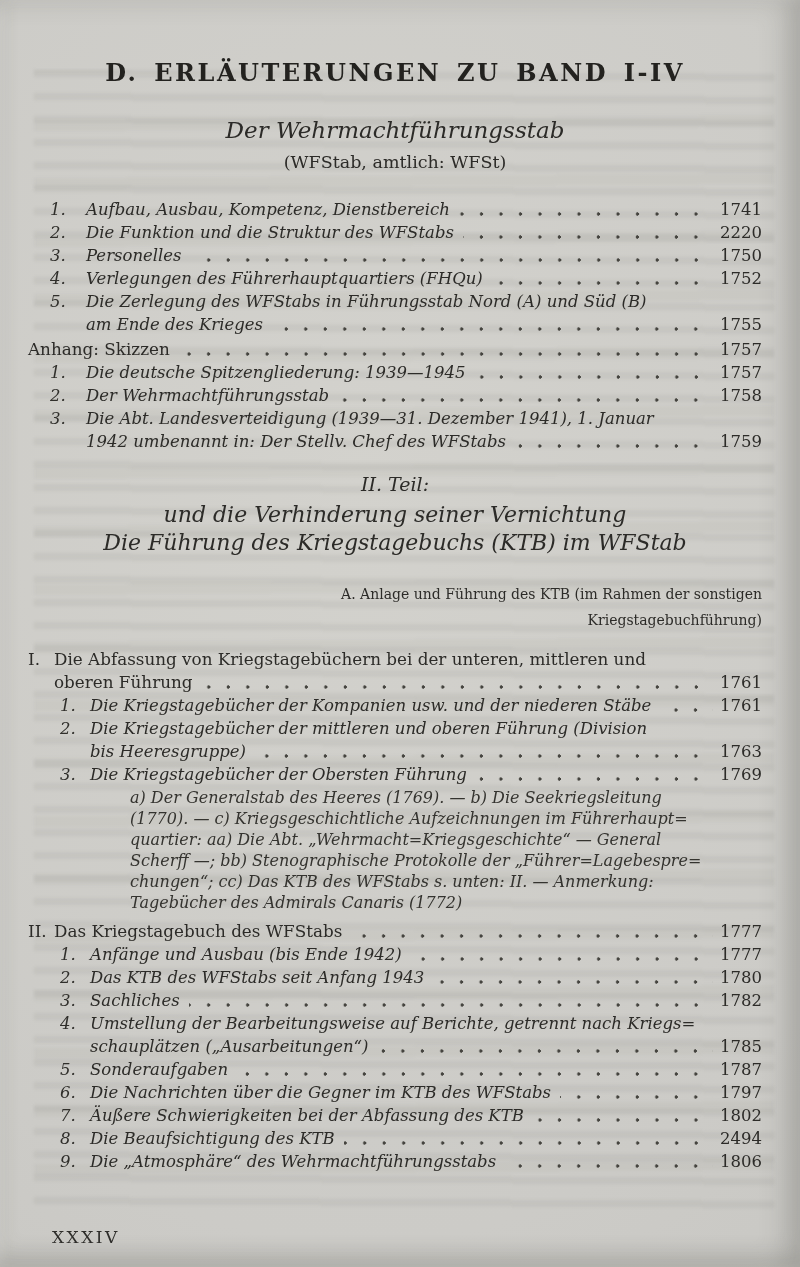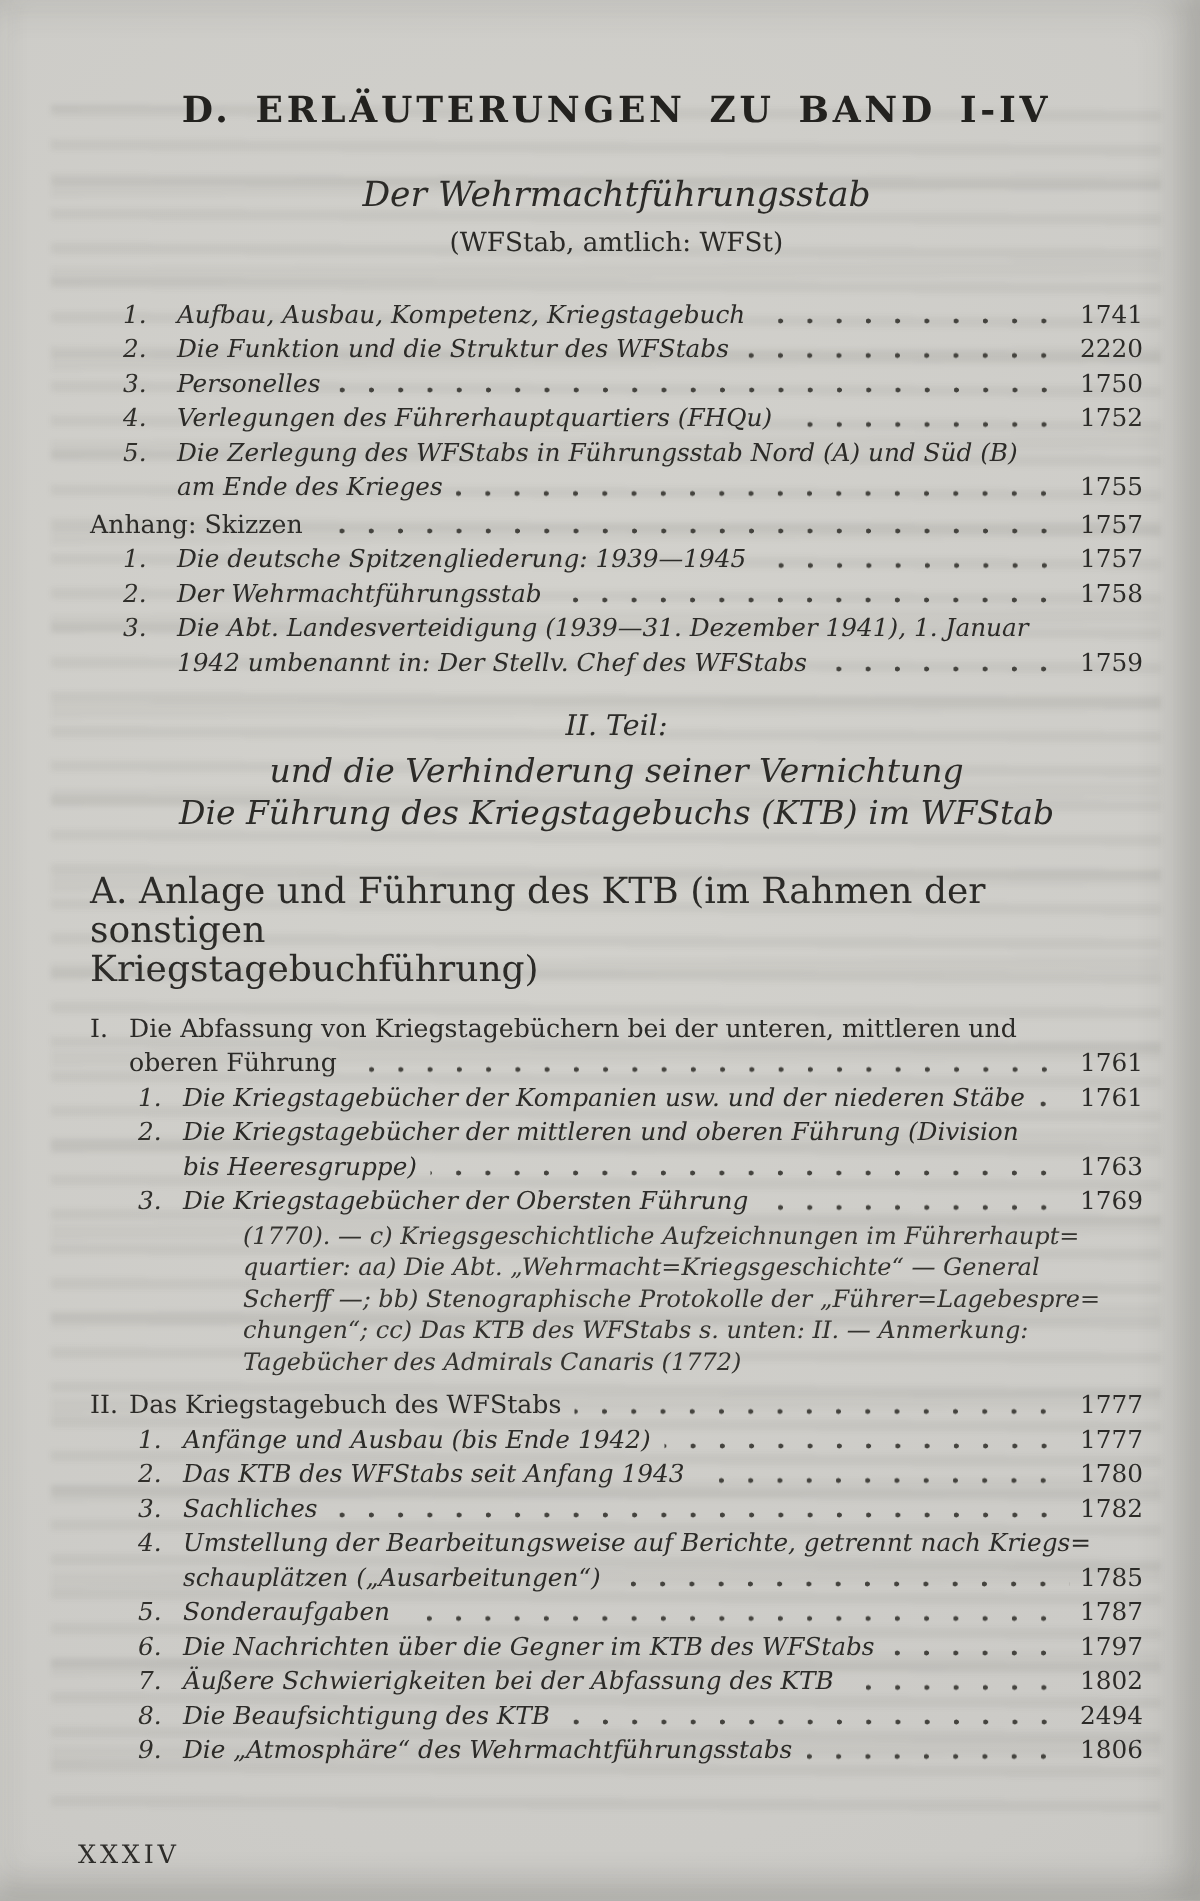--- a/index.html
+++ b/index.html
@@ -6,21 +6,21 @@
   body {
     width:800px; height:1267px;
     background:#b9b8b4;
     font-family:"DejaVu Serif", serif;
     overflow:hidden;
   }
   .page {
     position:relative;
     width:800px; height:1267px;
     box-sizing:border-box;
-    padding:58px 38px 0 60px;
+    padding:58px 38px 0 28px;
     background: radial-gradient(ellipse 150% 120% at 45% 38%, #d3d2cd 0%, #cccbc7 50%, #c3c2be 92%, #bcbbb7 100%);
     box-shadow: inset -16px 0 26px rgba(70,70,64,0.20), inset 0 -14px 20px rgba(70,70,64,0.14), inset 3px 0 10px rgba(255,255,252,0.25);
     color:#2c2b28;
     overflow:hidden;
   }
   
   .bleed {
     position:absolute; left:34px; right:26px; top:70px; bottom:50px;
     background:
       repeating-linear-gradient(0.3deg, transparent 0 13px, rgba(108,108,100,0.085) 13px 20px, transparent 20px 23px),
@@ -59,21 +59,21 @@
     background-repeat:repeat-x;
     background-position:right bottom;
   }
   .pg { flex:0 0 auto; min-width:38px; text-align:right; font-size:16.5px; font-style:normal; color:#2c2b28; }
   .note { margin:1px 0 3px 102px; }
   .note div { font-style:italic; font-size:16px; line-height:21px; white-space:nowrap; color:#34332f; }
   .anhang-row { margin-top:2px; }
   .part2-heading { margin-top:20px; text-align:center; }
   .p2-teil { font-style:italic; font-size:19px; margin-bottom:6px; }
   .p2-line { font-style:italic; font-size:22px; line-height:28px; }
-  .section-a { margin-top:24px; text-align:left; font-size:24px; line-height:26px; }
+  .section-a { margin-top:24px; text-align:right; font-size:14px; line-height:26px; }
   .sec-block { margin-top:15px; }
   .sec2-row { margin-top:7px; }
   .folio {
     position:absolute; left:52px; bottom:20px;
     font-size:17px; letter-spacing:2.5px; color:#2e2d2a;
   }
 </style>
 </head>
 <body>
 
@@ -86,21 +86,21 @@
     <div class="ph-title">Der Wehrmachtführungsstab</div>
     <div class="ph-sub">(WFStab, amtlich: WFSt)</div>
   </div>
 
   <div class="toc">
 
     <div id="part1-items">
         <div class="entry">
           <div class="row item-row">
             <span class="num">1.</span>
-            <span class="txt">Aufbau, Ausbau, Kompetenz, Kriegstagebuch</span>
+            <span class="txt">Aufbau, Ausbau, Kompetenz, Dienstbereich</span>
             <span class="leader"></span>
             <span class="pg">1741</span>
           </div>
         </div>
         <div class="entry">
           <div class="row item-row">
             <span class="num">2.</span>
             <span class="txt">Die Funktion und die Struktur des WFStabs</span>
             <span class="leader"></span>
             <span class="pg">2220</span>
@@ -217,20 +217,21 @@
             </div>
           </div>
           <div class="entry">
             <div class="row item-row lvl2">
               <span class="num n2">3.</span>
               <span class="txt">Die Kriegstagebücher der Obersten Führung</span>
               <span class="leader"></span>
               <span class="pg">1769</span>
             </div>
             <div class="note">
+              <div>a) Der Generalstab des Heeres (1769). — b) Die Seekriegsleitung</div>
               <div>(1770). — c) Kriegsgeschichtliche Aufzeichnungen im Führerhaupt=</div>
               <div>quartier: aa) Die Abt. „Wehrmacht=Kriegsgeschichte“ — General</div>
               <div>Scherff —; bb) Stenographische Protokolle der „Führer=Lagebespre=</div>
               <div>chungen“; cc) Das KTB des WFStabs s. unten: II. — Anmerkung:</div>
               <div>Tagebücher des Admirals Canaris (1772)</div>
             </div>
           </div>
         </div>
 
       <div class="row sec2-row">

